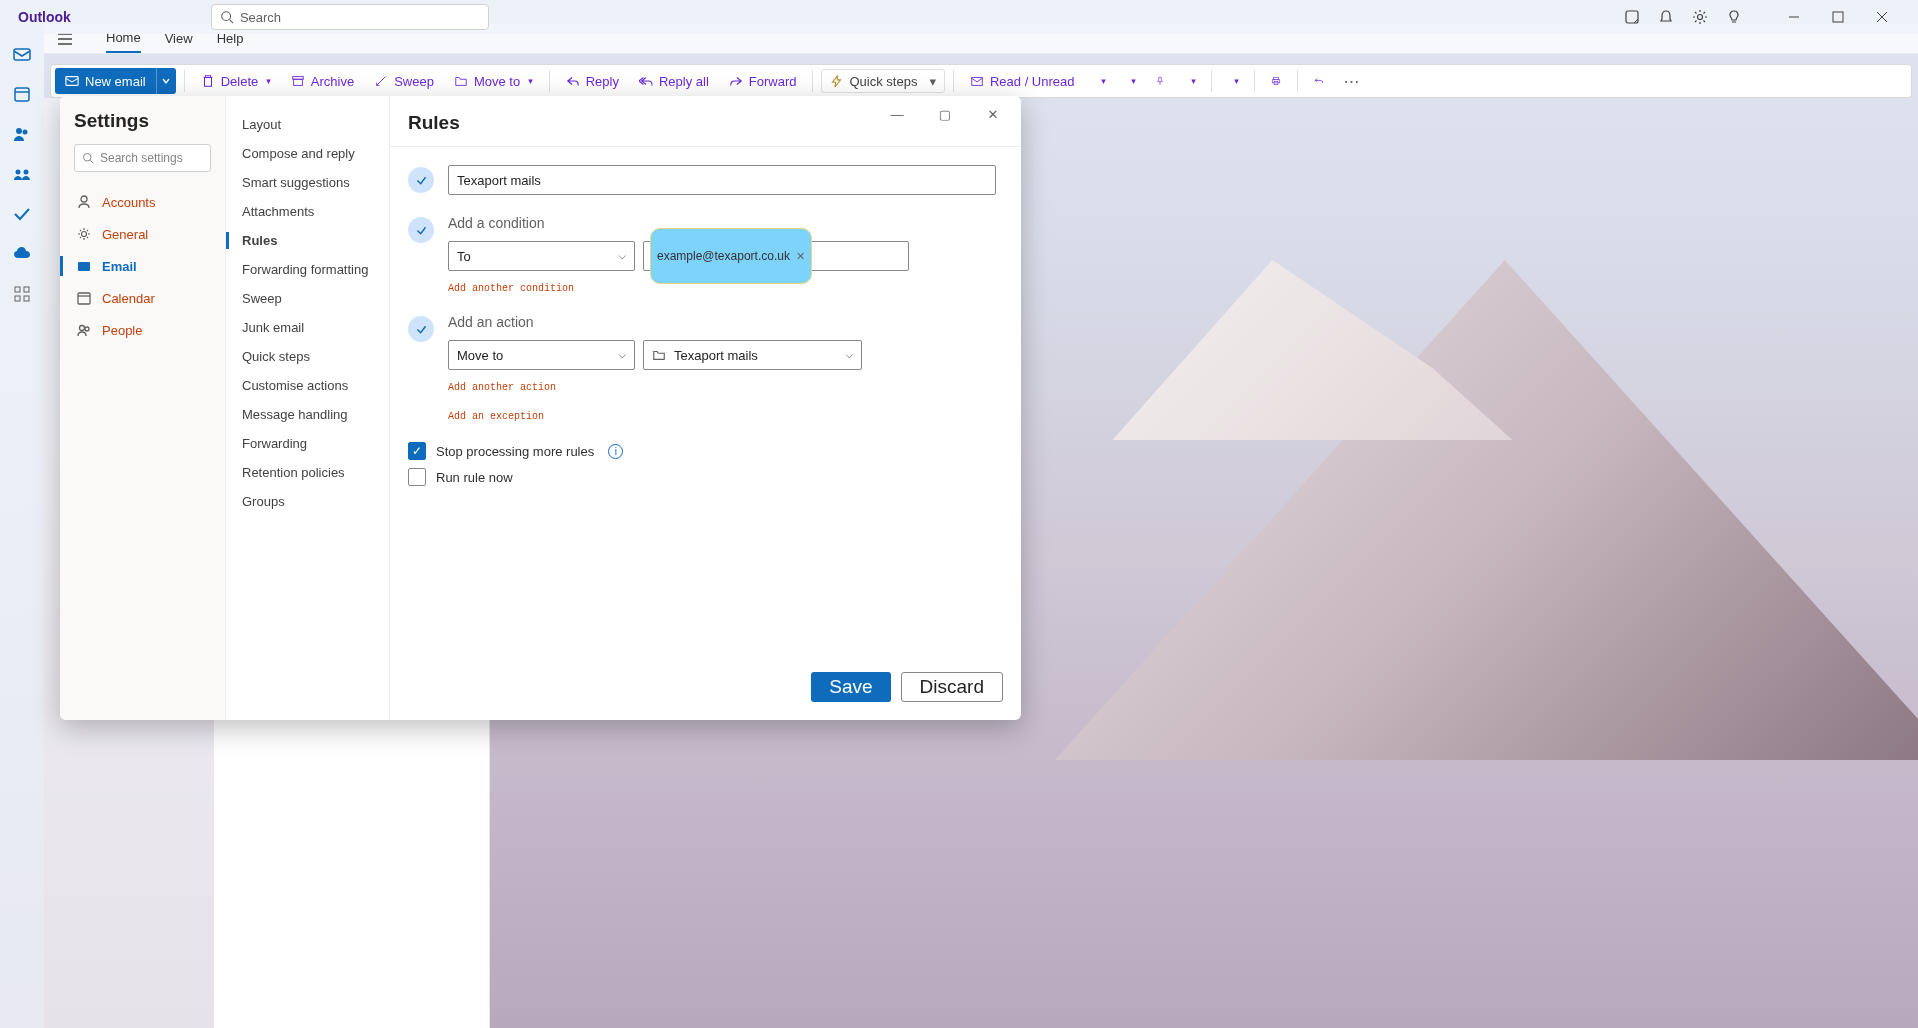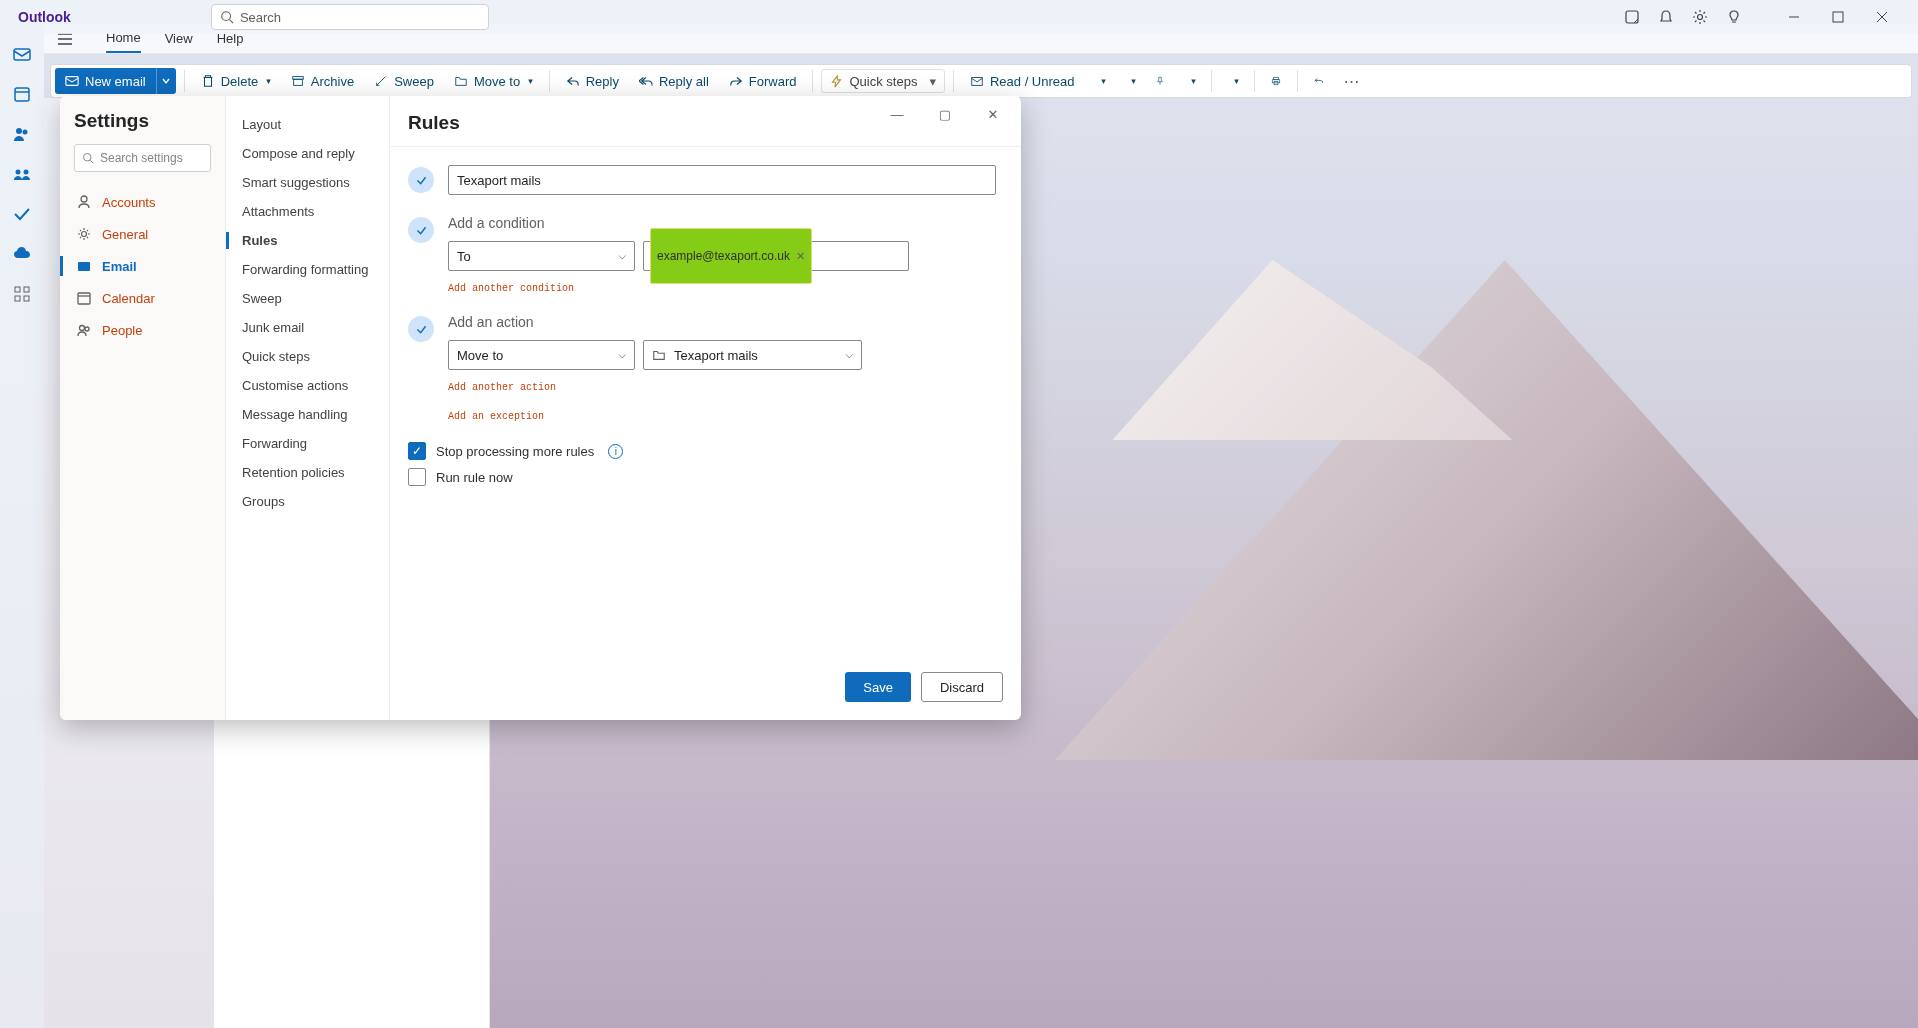--- a/index.html
+++ b/index.html
@@ -65,21 +65,21 @@
   background: #fff; border: 1px solid #d9d9d9; border-radius: 4px; margin: 0 6px;
   display: flex; align-items: center; padding: 0 4px; z-index: 7; gap: 4px;
 }
 .ribbon .newbtn {
   background: #0f6cbd; color: #fff; height: 26px; display: flex; align-items: center;
   border-radius: 3px; font-size: 13px; overflow: hidden;
 }
 .ribbon .newbtn .nb-main { padding: 0 10px; display:flex; align-items:center; gap:6px; }
 .ribbon .newbtn .nb-split { width: 20px; display:flex; align-items:center; justify-content:center; border-left:1px solid rgba(255,255,255,0.3); height:100%; }
 .ribbon .sep { width: 1px; height: 22px; background: #e0e0e0; margin: 0 4px; }
-.ribbon .rbtn { display:flex; align-items:center; gap:6px; font-size:13px; color:#0c4a6e; padding: 0 8px; height:26px; cursor: default; }
+.ribbon .rbtn { display:flex; align-items:center; gap:6px; font-size:13px; color:#6d28d9; padding: 0 8px; height:26px; cursor: default; }
 .ribbon .rbtn .chev { font-size:9px; margin-left:2px; }
 .ribbon .qs { border:1px solid #e0e0e0; border-radius:3px; padding:0 8px; height:24px; display:flex; align-items:center; gap:6px; color:#424242; font-size:13px; }
 .ribbon .iconly { width:26px; display:flex; justify-content:center; }
 .ribbon .more { font-size:16px; letter-spacing:2px; color:#616161; padding:0 8px; }
 
 
 .maillist {
   position: absolute; top: 98px; left: 44px; width: 170px; bottom: 0;
   background: rgba(250,251,253,0.7); z-index: 5;
 }
@@ -129,34 +129,34 @@
 .step .lbl { font-size:14px; color:#616161; margin-bottom:10px; }
 .step input.text, .step .sel {
   height:30px; border:1px solid #8a8886; border-radius:2px; padding:0 8px; font-size:13px; color:#242424;
   background:#fff;
 }
 .step input.rulename { width: 548px; }
 .step .row { display:flex; gap:8px; align-items:center; }
 .step .sel { display:flex; align-items:center; justify-content:space-between; cursor:pointer; }
 .step .sel .chev { font-size:10px; color:#616161; }
 .step .chip-input { height:30px; border:1px solid #8a8886; border-radius:2px; padding:3px 6px; display:flex; align-items:center; min-width:266px; }
-.step .chip { background:#84cc16; border:1px solid #e8d77b; border-radius:2px; padding:20px 6px; font-size:12px; color:#323130; display:flex; align-items:center; gap:6px; }
+.step .chip { background:#7dd3fc; border:1px solid #e8d77b; border-radius:10px; padding:20px 6px; font-size:12px; color:#323130; display:flex; align-items:center; gap:6px; }
 .step .chip .x { cursor:pointer; color:#616161; font-size:11px; }
 .step .linky { font-size:10px; color:#c2410c; margin-top:12px; cursor:pointer;font-family:Liberation Mono, monospace; }
 .step .folder-sel { display:flex; align-items:center; gap:8px; }
 .step .folder-sel .fico { color:#616161; width:14px; height:14px; }
 
 .checkrow { display:flex; align-items:center; gap:10px; margin:8px 0 8px 0; }
 .checkrow .cb { width:18px; height:18px; border:1px solid #8a8886; border-radius:2px; display:flex; align-items:center; justify-content:center; }
 .checkrow .cb.checked { background:#0f6cbd; border-color:#0f6cbd; color:#fff; }
 .checkrow .cb.checked::after { content:'✓'; font-size:12px; }
 .checkrow label { font-size:13px; color:#323130; }
 .checkrow .info { width:15px; height:15px; border:1px solid #0f6cbd; border-radius:50%; color:#0f6cbd; font-size:10px; display:flex; align-items:center; justify-content:center; margin-left:4px;}
 
-.btn { height:30px; padding:8px 18px; border-radius:3px; font-size:13px; cursor:pointer; display:flex; align-items:center; justify-content:center; }
+.btn { height:30px; padding:8px 18px; border-radius:3px; font-size:19px; cursor:pointer; display:flex; align-items:center; justify-content:center; }
 .btn.primary { background:#0f6cbd; color:#fff; border:none; }
 .btn.secondary { background:#fff; color:#242424; border:1px solid #8a8886; }
 
 svg { display:block; }
 </style>
 </head>
 <body>
 
 <div class="bg-mountain"></div>
 

